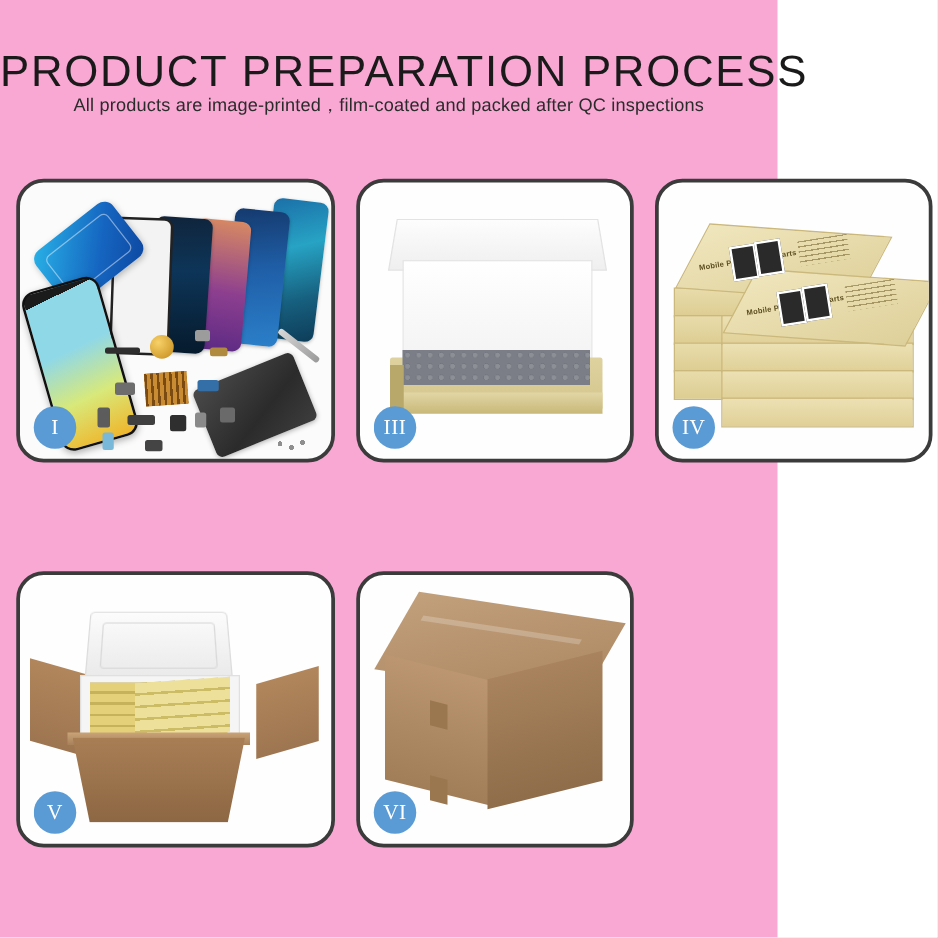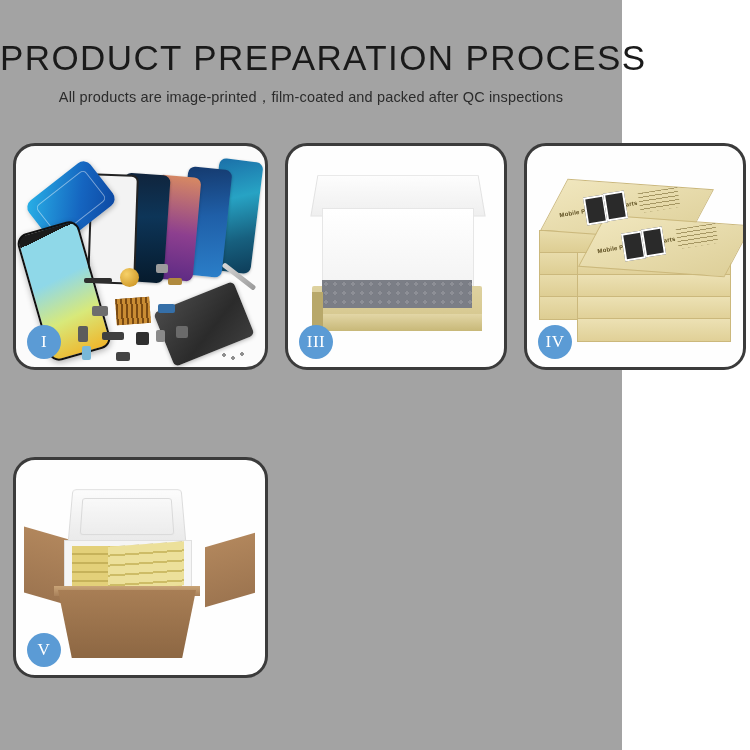--- a/index.html
+++ b/index.html
@@ -11,39 +11,38 @@
     width: 750px;
     height: 750px;
     font-family: "Liberation Sans", sans-serif;
     overflow: hidden;
     position: relative;
   }
   .page {
     width: 622px;
     height: 750px;
     position: relative;
-    background: #a3a3a3;
+    background: #f9a8d4;
   }
 
   
   .header {
     padding-top: 40px;
     text-align: center;
   }
   .title {
     font-size: 35px;
     letter-spacing: 1.4px;
     color: #1a1a1a;
     font-weight: 400;
     line-height: 1;
     white-space: nowrap;
     font-family: "Liberation Sans", sans-serif;
   }
   .subtitle {
-    margin-top: 13px;
     font-size: 14.5px;
     color: #2b2b2b;
     font-weight: 400;
     white-space: nowrap;
     letter-spacing: 0.15px;
   }
 
   
   .grid {
     position: absolute;
@@ -464,15 +463,26 @@
         <div class="v-foamLid"></div>
         <div class="v-foamBody"></div>
         <div class="v-yellow"></div>
         <div class="v-yellow2"></div>
         <div class="v-rim"></div>
         <div class="v-body"></div>
       </div>
       <div class="badge">V</div>
     </div>
 
+    <div class="card p6">
+      <div class="photo">
+        <div class="c-top"></div>
+        <div class="c-left"></div>
+        <div class="c-right"></div>
+        <div class="c-seam"></div>
+        <div class="c-tape a"></div>
+        <div class="c-tape b"></div>
+      </div>
+      <div class="badge">VI</div>
+    </div>
 
   </div>
 </div>
 
 </body></html>

